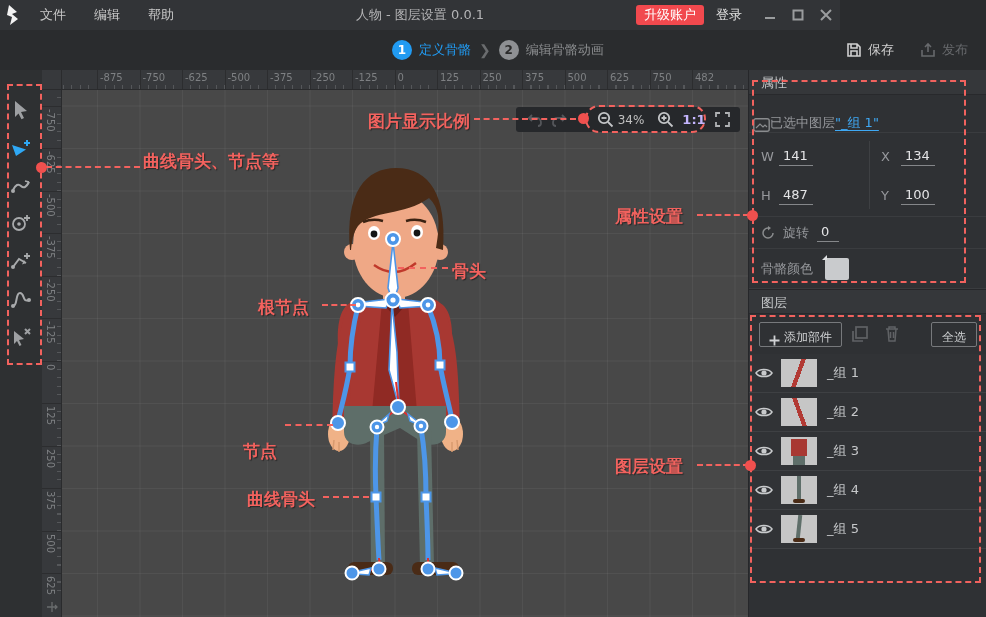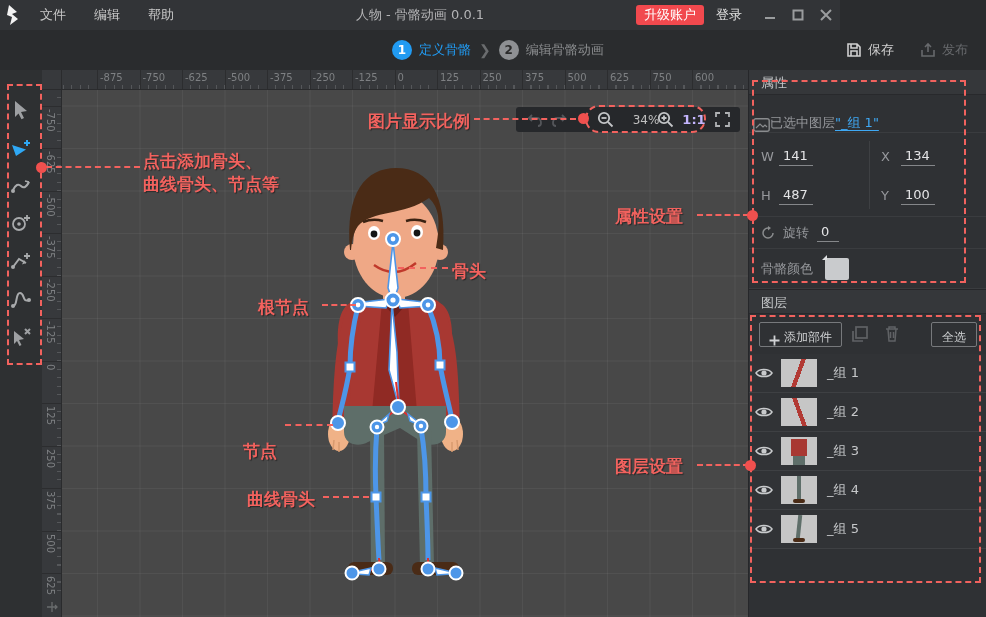--- a/index.html
+++ b/index.html
@@ -50,21 +50,21 @@
   
   .canvas { position:absolute; left:62px; top:90px; width:686px; height:527px; background:#484848;
             background-image:linear-gradient(90deg,rgba(255,255,255,0.05) 1px,transparent 1px),linear-gradient(180deg,rgba(255,255,255,0.05) 1px,transparent 1px);
             background-size:42.5px 42.5px; background-position:35px 15.5px; }
   .char-svg { position:absolute; left:0; top:0; }
 
   
   .zoombar { position:absolute; left:516px; top:107px; width:224px; height:25px; background:#26282b; border-radius:3px; }
   .zb-item { position:absolute; top:0; height:25px; display:flex; align-items:center; justify-content:center; background:none; border:none; padding:0; color:#c4c6c8; font-family:inherit; }
   .zb-undo { left:8px; width:22px; } .zb-redo { left:32px; width:22px; }
-  .zb-out { left:78px; width:22px; } .zb-percent { left:112px; width:36px; font-size:12px; color:#c0c0c0; }
+  .zb-out { left:78px; width:22px; } .zb-percent { left:97px; width:36px; font-size:12px; color:#c0c0c0; }
   .zb-in { left:138px; width:22px; } .zb-actual { left:163px; width:30px; font-size:13px; font-weight:bold; color:#c4b5fd; }
   .zb-fit { left:194px; width:24px; }
 
   
   .right-panel { position:absolute; left:748px; top:70px; width:238px; height:547px; background:#2f3134; border-left:1px solid #26272a; }
   .sec-header { position:relative; height:25px; background:#35373a; border-bottom:1px solid #28292c; line-height:25px; padding-left:12px; color:#c6c8ca; }
   .prop-row { position:relative; border-bottom:1px solid #3a3c3f; }
   .lab { color:#96989c; }
   .field-val { color:#e4e4e6; border-bottom:1px solid #85878a; padding:0 4px 2px 4px; min-width:34px; display:inline-block; }
   .link-val { color:#3fa9f5; text-decoration:underline; text-underline-offset:3px; }
@@ -106,21 +106,21 @@
 
   <div class="titlebar">
     <span class="logo">
       <svg width="14" height="20" viewBox="0 0 14 20">
           <path d="M3,0 L11,7 L6,9 L12,14 L4,20 L6,12 L1,10 Z" fill="#f2f2f2"></path>
         </svg>
     </span>
     <span class="menu-item">文件</span>
     <span class="menu-item">编辑</span>
     <span class="menu-item">帮助</span>
-    <span class="win-title">人物 - 骨骼动画 0.0.1</span>
+    <span class="win-title">人物 - 图层设置 0.0.1</span>
     <div class="titlebar-right">
       <button class="upgrade-btn">升级账户</button>
       <span class="login-btn">登录</span>
       <span class="win-ctrl">
         <svg width="12" height="12" viewBox="0 0 12 12">
             <path d="M1,9 H11" stroke="#9a9c9e" stroke-width="2"></path>
           </svg>
         </span>
       <span class="win-ctrl">
         <svg width="12" height="12" viewBox="0 0 12 12">
@@ -229,21 +229,21 @@
       <span class="h-lab" style="left: 420.5px;">250</span>
       <div class="h-tick" style="left: 460px;"></div>
       <span class="h-lab" style="left: 463px;">375</span>
       <div class="h-tick" style="left: 502.5px;"></div>
       <span class="h-lab" style="left: 505.5px;">500</span>
       <div class="h-tick" style="left: 545px;"></div>
       <span class="h-lab" style="left: 548px;">625</span>
       <div class="h-tick" style="left: 587.5px;"></div>
       <span class="h-lab" style="left: 590.5px;">750</span>
       <div class="h-tick" style="left: 630px;"></div>
-      <span class="h-lab" style="left: 633px;">600</span>
+      <span class="h-lab" style="left: 633px;">482</span>
     </div>
   <div class="v-ruler" id="v-ruler">
       <div class="v-tick" style="top: 15.5px;"></div>
       <span class="v-lab" style="top: 18.5px;">-750</span>
       <div class="v-tick" style="top: 58px;"></div>
       <span class="v-lab" style="top: 61px;">-625</span>
       <div class="v-tick" style="top: 100.5px;"></div>
       <span class="v-lab" style="top: 103.5px;">-500</span>
       <div class="v-tick" style="top: 143px;"></div>
       <span class="v-lab" style="top: 146px;">-375</span>
@@ -504,21 +504,20 @@
       <span class="thumb thumb-leg-b"></span>
       <span class="layer-label">_组 5</span>
     </div>
   </div>
   </div>
 
   <div class="dash-box" style="left:7px; top:84px; width:35px; height:281px;"></div>
   <div class="red-dot" style="left:36px; top:162px;"></div>
   <div class="dash-line" style="left:46px; top:166px; width:94px;"></div>
   <div class="anno" style="left:143px; top:150px; line-height:23px;">
-    <div>点击添加骨头、</div>
     <div>曲线骨头、节点等</div>
   </div>
 
   <div class="anno" style="left:368px; top:110px;">图片显示比例</div>
   <div class="dash-line" style="left:474px; top:118px; width:102px;"></div>
   <div class="red-dot" style="left:578px; top:113px;"></div>
   <div class="dash-box" style="left:585px; top:105px; width:121px; height:28px; border-radius:14px;"></div>
 
   <div class="anno" style="left:452px; top:260px;">骨头</div>
   <div class="dash-line" style="left:398px; top:267px; width:50px;"></div>

